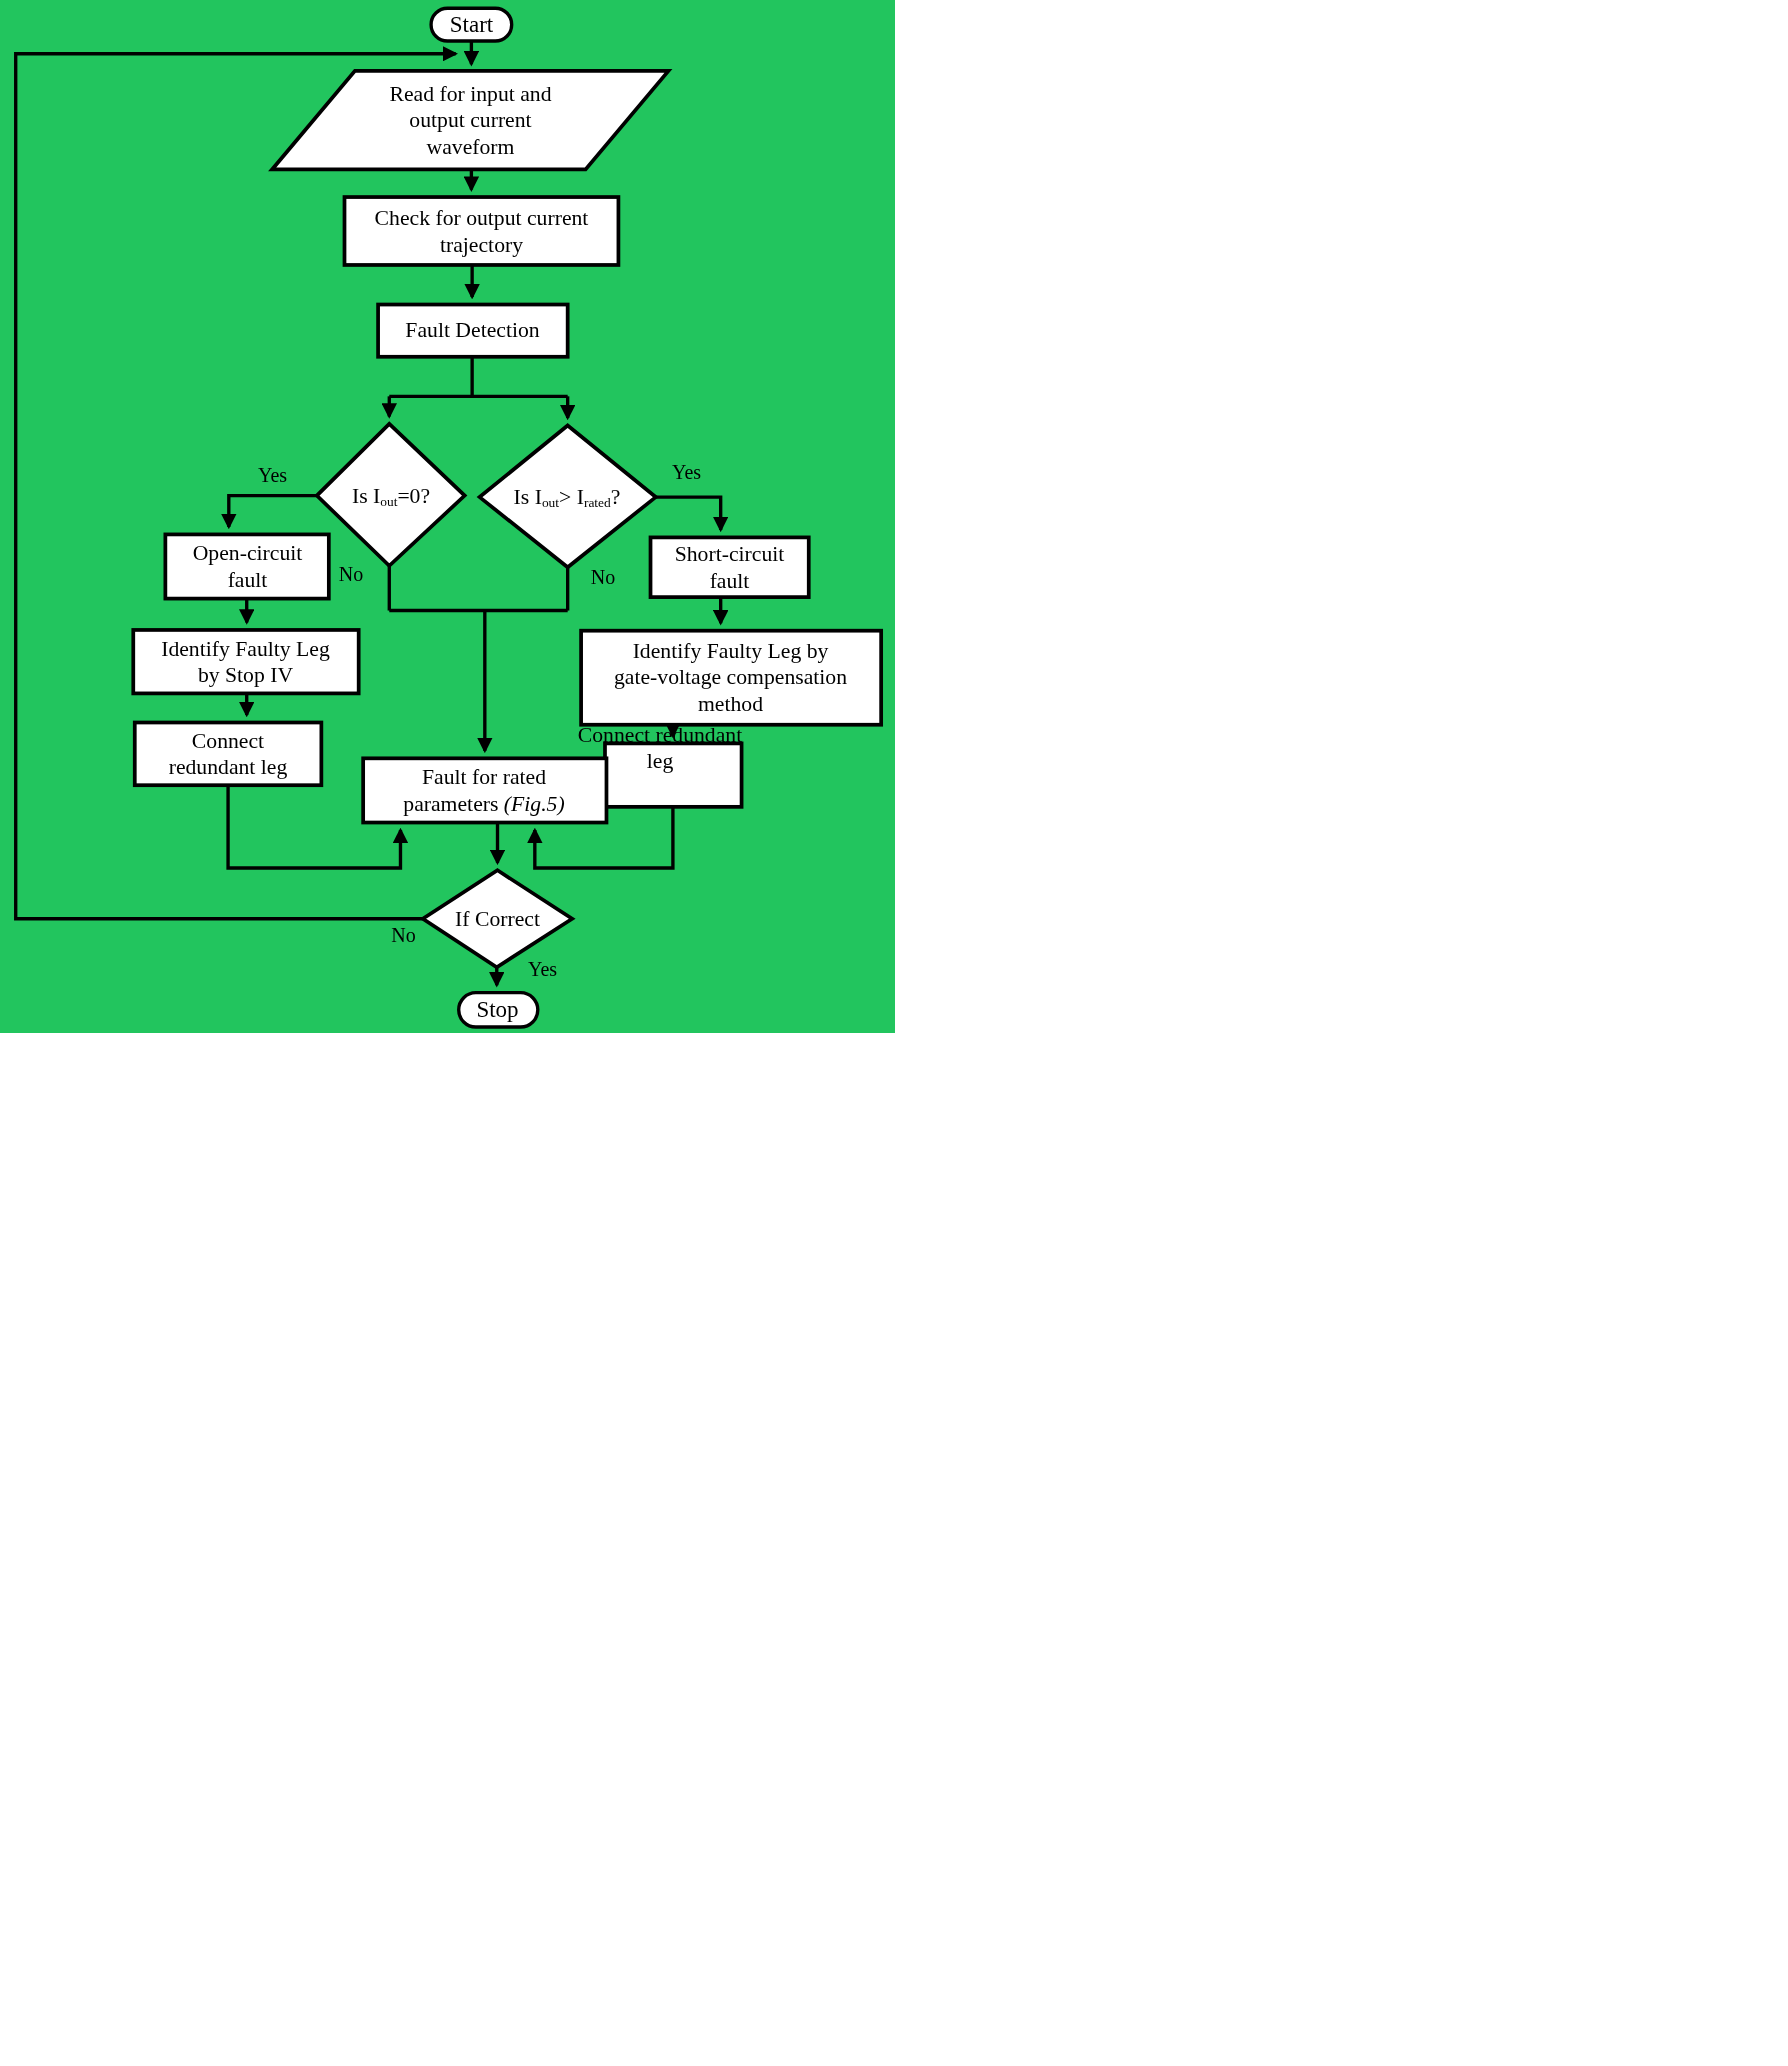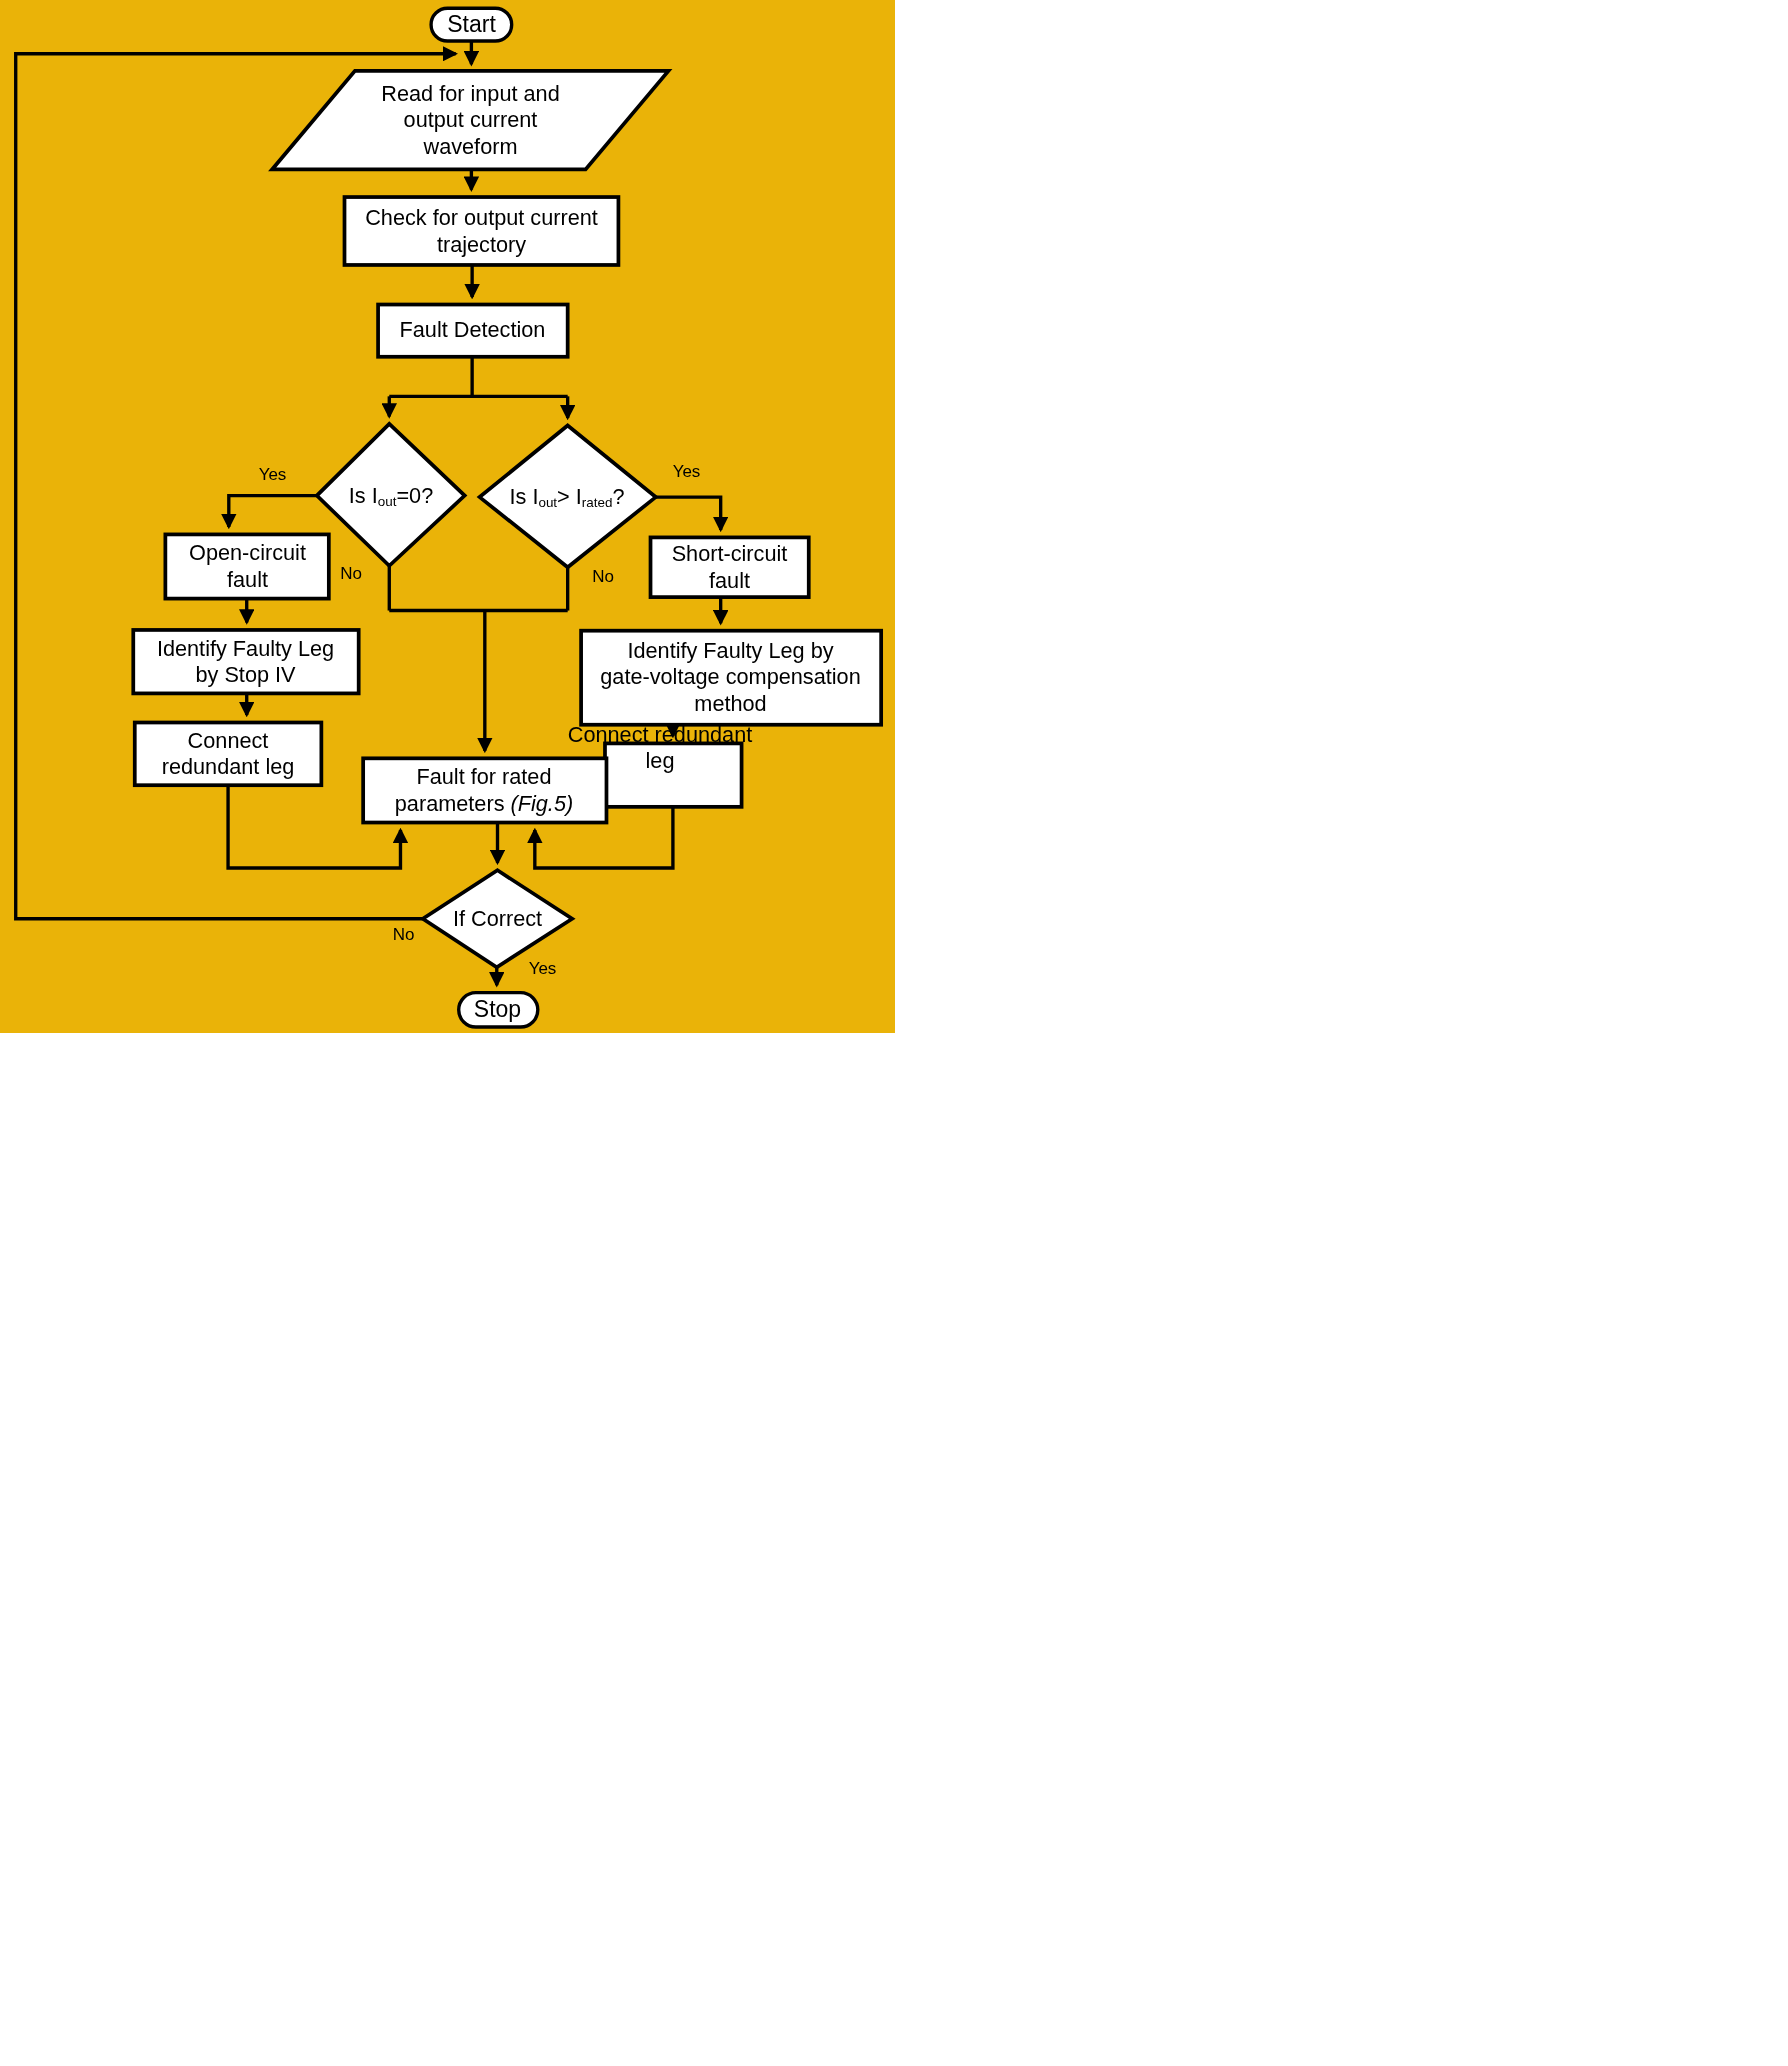--- a/index.html
+++ b/index.html
@@ -1,39 +1,39 @@
 <!DOCTYPE html>
 <html style="font-size:12px"><head>
 <meta charset="utf-8">
 <style>
   html,body{margin:0;padding:0;background:#ffffff;}
   .stage{
     position:relative;
     width:895px;
     height:1033px;
-    background:#eab308;
+    background:#22c55e;
     color:#000;
-    font-family:Liberation Sans, sans-serif;
+    font-family:Liberation Serif, serif;
     overflow:hidden;
   }
   .stage svg{position:absolute;left:0;top:0;}
   .lbl{
     position:absolute;
     display:flex;
     flex-direction:column;
     align-items:center;
     justify-content:center;
     text-align:center;
     line-height:1.2;
     font-size:21.7px;
     white-space:nowrap;
   }
   .lbl .tline{display:block;}
   .big{font-size:23px;}
-  .edge-lbl{font-size:17px;}
+  .edge-lbl{font-size:20px;}
   .sub{font-size:.62em;position:relative;top:.18em;}
   .ital{font-style:italic;}
 </style>
 </head>
 <body>
 
 <div class="stage">
 
   <svg width="895" height="1033" viewBox="0 0 1198 1384">
     <defs>

